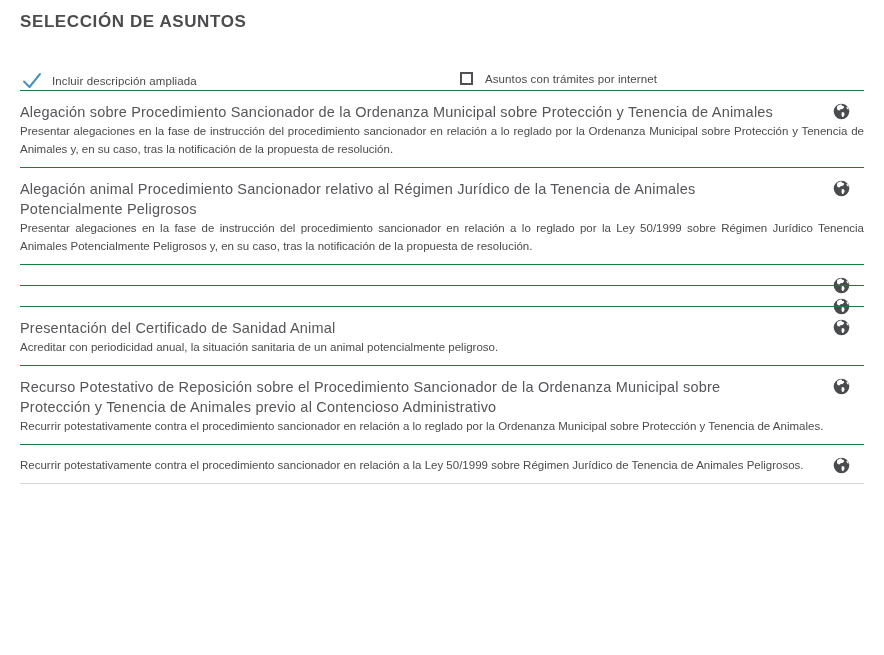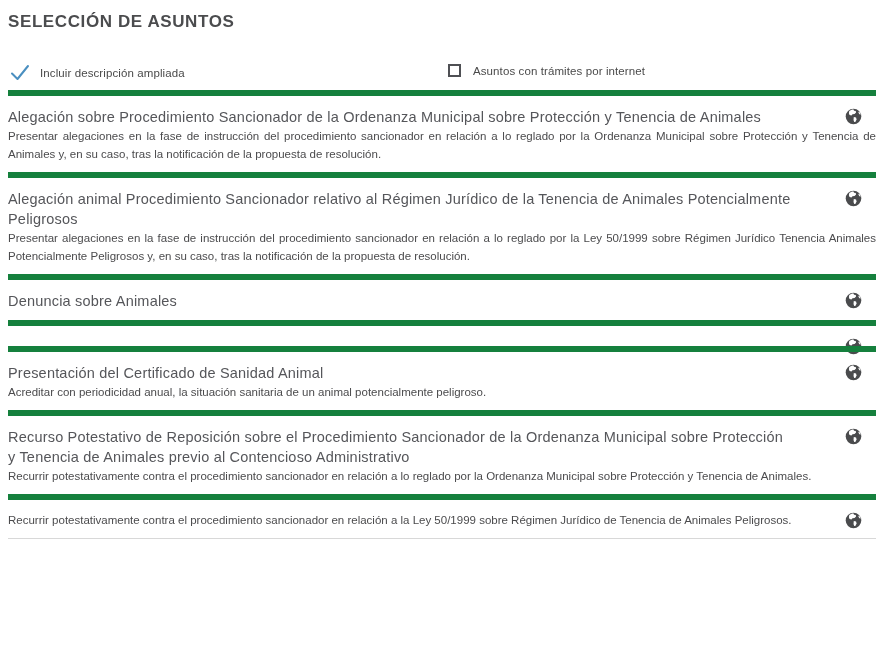--- a/index.html
+++ b/index.html
@@ -2,38 +2,38 @@
 <html><head>
 <meta charset="utf-8">
 <style>
   * { box-sizing: border-box; }
   html, body { margin: 0; padding: 0; background: #ffffff; }
   body {
     width: 884px;
     font-family: "Liberation Sans", sans-serif;
     color: #4a4a4a;
   }
-  .page { padding: 0 8px; width: 884px; }
+  .page { padding: 0 20px; width: 884px; }
 
   .page-title {
     font-size: 17px;
     font-weight: 700;
     letter-spacing: 0.6px;
     color: #4b4c4e;
     margin: 12px 0 0 0;
   }
 
   .filters {
     position: relative;
     margin-top: 32px;
     height: 20px;
   }
   .filter {
     position: absolute;
-    top: 0;
+    top: 8px;
     display: flex;
     align-items: center;
     cursor: pointer;
   }
   .filter-left { left: 2px; }
   .filter-right { left: 440px; text-align: center; }
   .check-icon { display: inline-flex; margin-right: 10px; }
   .checkbox-box {
     display: inline-block;
     width: 13px;
@@ -47,21 +47,21 @@
     color: #4a4a4a;
     letter-spacing: 0.1px;
   }
 
   .list {
     margin-top: 6px;
     border-bottom: 1px solid #d8d8d8;
   }
   .item {
     position: relative;
-    border-top: 6px solid #15803d;
+    border-top: 1px solid #15803d;
     padding: 11px 0 9px 0;
   }
   .item-title {
     font-size: 14.5px;
     line-height: 20px;
     letter-spacing: 0.2px;
     color: #55565a;
     margin: 0 85px 0 0;
     cursor: pointer;
   }
@@ -125,21 +125,20 @@
         <svg width="17" height="17" viewBox="0 0 24 24">
           <circle cx="12" cy="12" r="11" fill="#4a4b4d"></circle>
           <path fill="#ffffff" d="M6 4.2C7.7 2.7 9.8 1.9 12.1 2l.6 1.9 2.5.5.4 1.9-2.1 2.3-2.9.3-1.5 1.6-2.7-.7-.9-2.4z"></path>
           <path fill="#ffffff" d="M12.4 12.6l3.2.9.7 2.7-1.7 3.5-1.5.2-1.1-3.1z"></path>
           <path fill="#ffffff" d="M19.6 4.8c1.4 1.2 2.4 2.8 2.9 4.5l-2.2-.4-1.4-2.7z"></path>
         </svg>
       </span>
     </div>
 
     <div class="item">
-      <div class="item-title">Denuncia sobre Animales</div>
       <span class="globe">
         <svg width="17" height="17" viewBox="0 0 24 24">
           <circle cx="12" cy="12" r="11" fill="#4a4b4d"></circle>
           <path fill="#ffffff" d="M6 4.2C7.7 2.7 9.8 1.9 12.1 2l.6 1.9 2.5.5.4 1.9-2.1 2.3-2.9.3-1.5 1.6-2.7-.7-.9-2.4z"></path>
           <path fill="#ffffff" d="M12.4 12.6l3.2.9.7 2.7-1.7 3.5-1.5.2-1.1-3.1z"></path>
           <path fill="#ffffff" d="M19.6 4.8c1.4 1.2 2.4 2.8 2.9 4.5l-2.2-.4-1.4-2.7z"></path>
         </svg>
       </span>
     </div>
 

